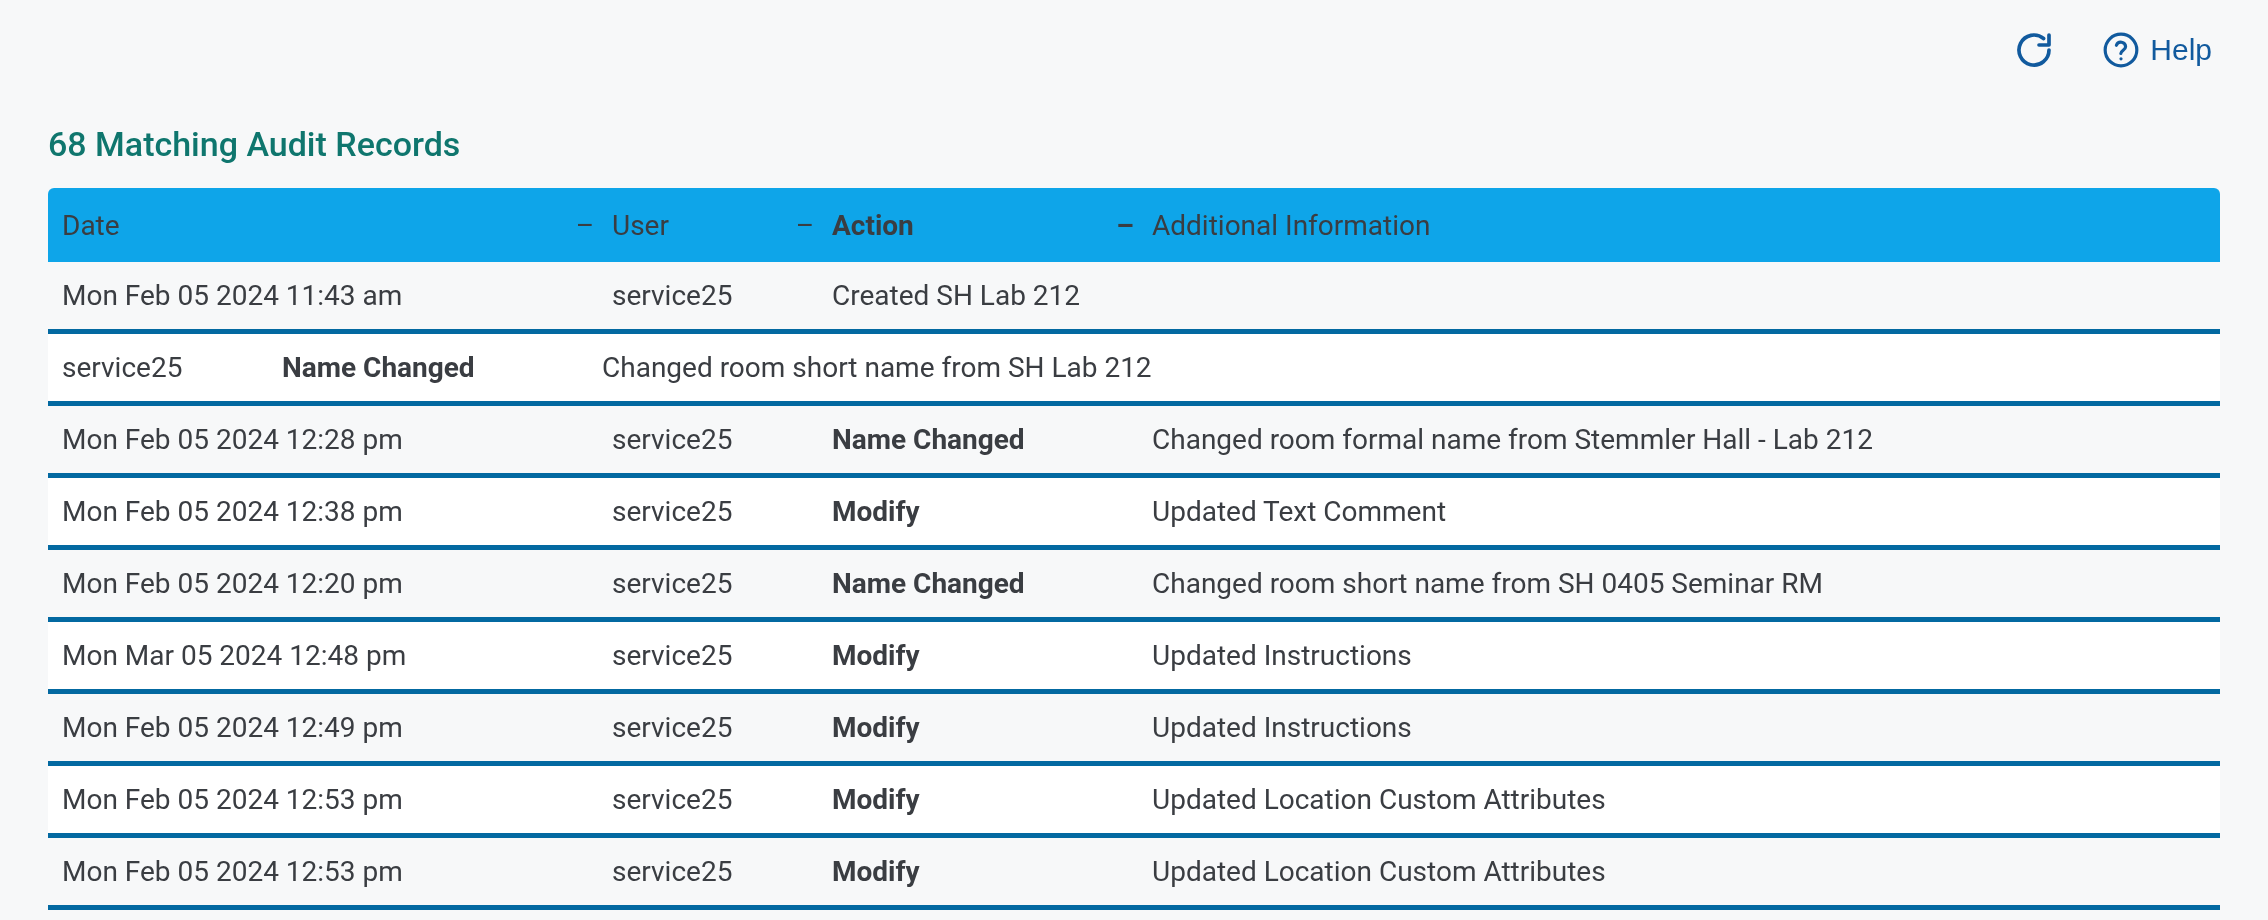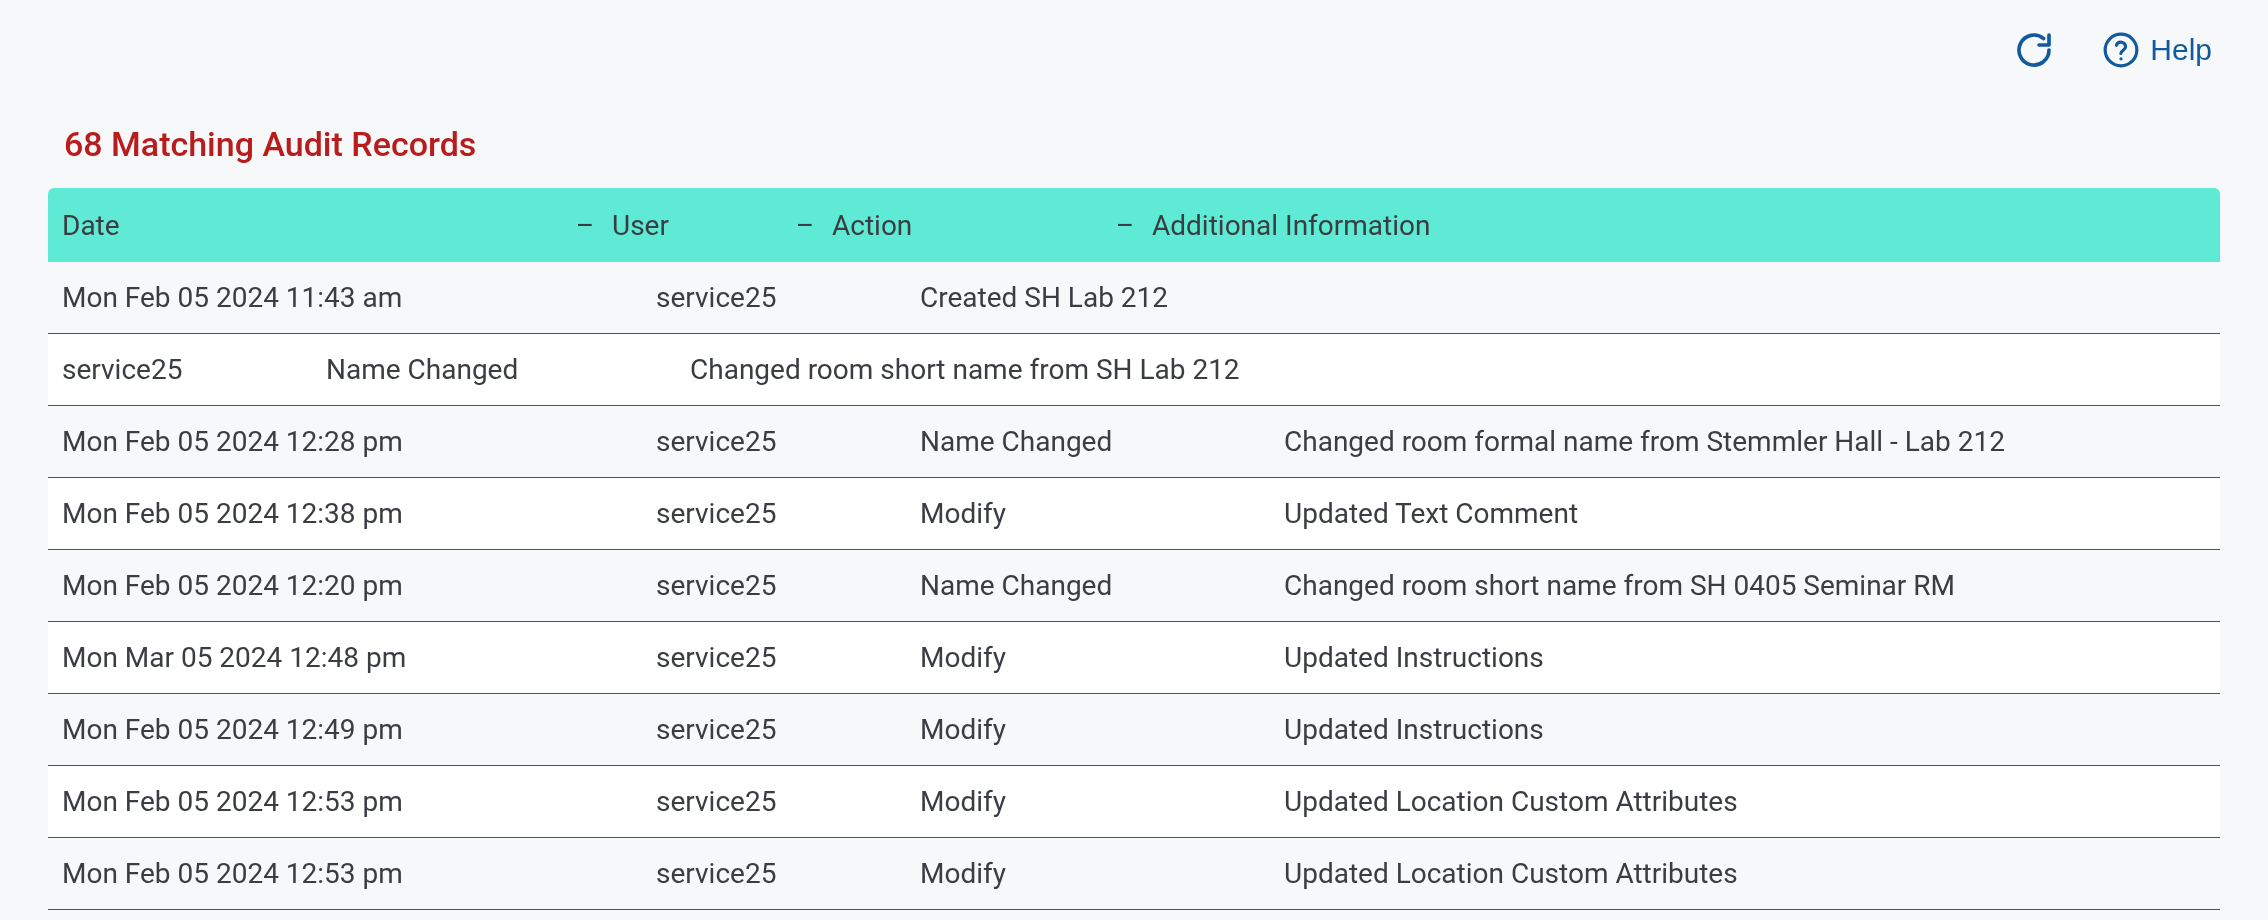--- a/index.html
+++ b/index.html
@@ -34,31 +34,31 @@
     background: none;
     border: none;
     padding: 0;
   }
   .refresh-btn svg, .help-btn svg {
     display: block;
   }
   .title {
     font-size: 34px;
     font-weight: 500;
-    color: #b91c1c;
-    margin: 0 0 24px 16px;
+    color: #0f766e;
+    margin: 0 0 24px 0;
   }
   .table {
     width: 100%;
     border-collapse: collapse;
     font-size: 28px;
   }
   .thead {
     display: flex;
-    background: #5eead4;
+    background: #0ea5e9;
     border-top-left-radius: 6px;
     border-top-right-radius: 6px;
     height: 74px;
     align-items: center;
     padding: 0 14px;
   }
   .th {
     display: flex;
     align-items: center;
     justify-content: space-between;
@@ -67,29 +67,28 @@
     color: #3a3d42;
     font-weight: 400;
   }
   .th .dash {
     color: #3a3d42;
     font-size: 28px;
     margin-right: 18px;
   }
   .col-date   { width: 550px; }
   .col-user   { width: 220px; align-items: flex-end; }
-  .col-action { width: 320px; }
+  .col-action { width: 320px; font-weight: bold; }
   .col-info   { flex: 1; }
   .tbody .row {
     display: flex;
     height: 72px;
     align-items: center;
     padding: 0 14px;
-    border-bottom: 1px solid #0369a1;
-    gap: 44px;
+    border-bottom: 5px solid #0369a1;
   }
   .tbody .row:nth-child(odd)  { background: #f7f8f9; }
   .tbody .row:nth-child(even) { background: #ffffff; }
   .td {
     font-size: 28px;
     color: #3a3d42;
     white-space: nowrap;
     overflow: hidden;
     text-overflow: ellipsis;
   }

